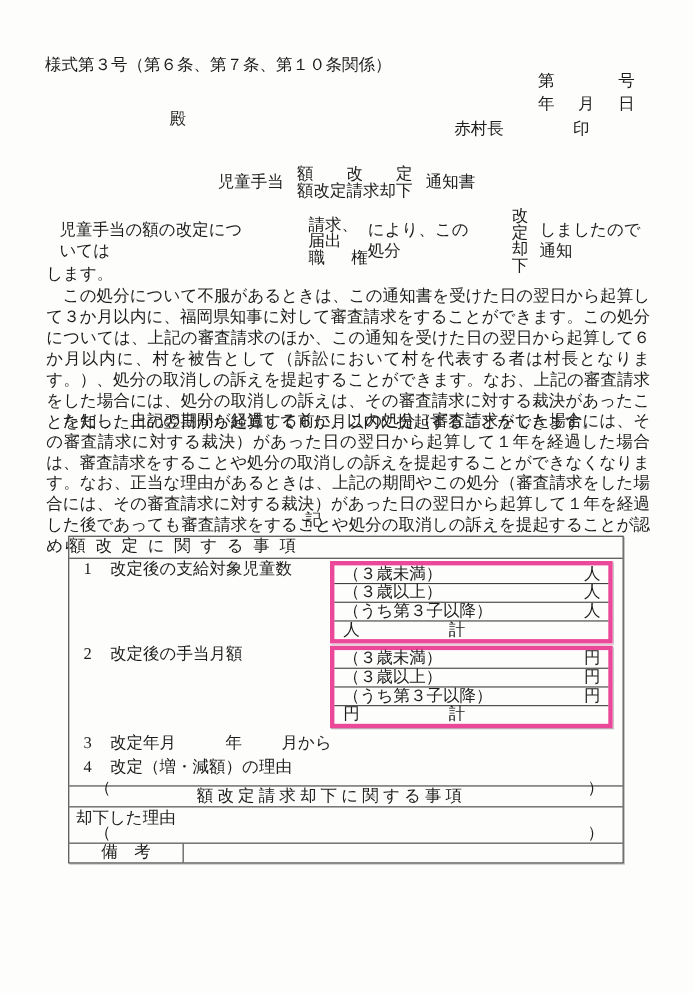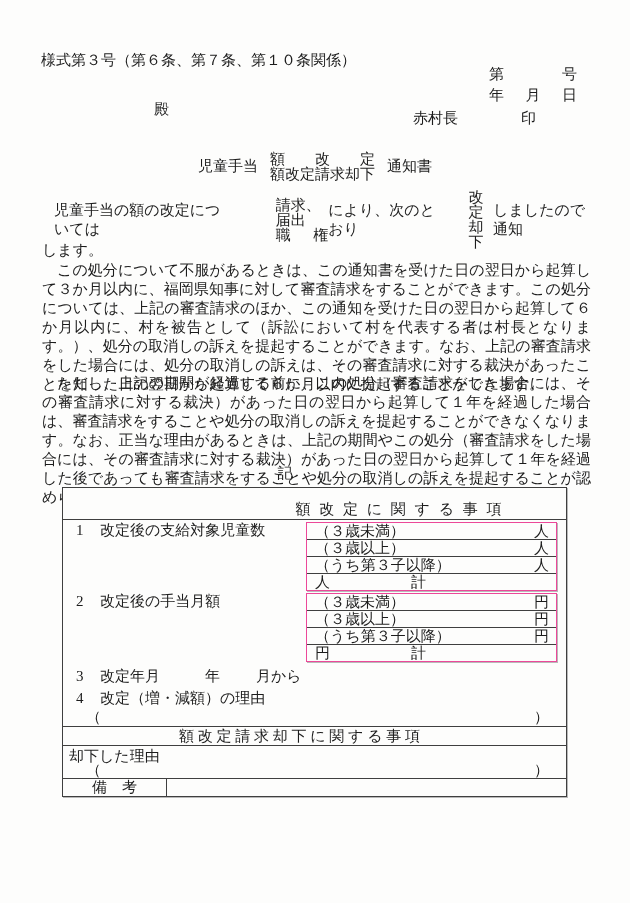--- a/index.html
+++ b/index.html
@@ -31,30 +31,30 @@
   .spacer40 { width:34px; height:1px; }
   .para1-l2 { margin-top:4px; }
 
   .para { position:absolute; left:42px; width:549px; text-align:justify; text-indent:1em; }
   .p2 { top:261px; }
   .p3 { top:374px; }
   .ki { top:464px; left:0; width:570px; text-align:center; }
 
   
   .maintable { top:487px; left:62px; width:503px; border:1px solid #3f3f3f; box-shadow:1px 1px 0 #b9b9b9; background:#fdfdfc; }
-  .t-h1 { height:19px; line-height:19px; text-align:right; letter-spacing:2.5px; padding-right:62px; border-bottom:1px solid #3f3f3f;margin-top:12px; }
+  .t-h1 { height:19px; line-height:19px; text-align:left; letter-spacing:2.5px; padding-right:46px; border-bottom:1px solid #3f3f3f; }
   .t-h2 { height:18px; line-height:18px; text-align:center; padding-right:30px; border-top:1px solid #3f3f3f; border-bottom:1px solid #3f3f3f; }
   .t-body { height:204px; }
 
   .item-row { display:flex; align-items:flex-start; }
   .item-label { display:flex; padding-left:13px; line-height:17px; white-space:nowrap; }
   .item-no { width:8px; margin-right:16px; }
   .item-row .fill { flex:1; }
 
-  .inner-table { width:249px; margin-right:9px; border:1px solid #ec4899; box-shadow:1px 1px 0 #b9b9b9; }
+  .inner-table { width:249px; margin-right:9px; border:4px solid #ec4899; box-shadow:1px 1px 0 #b9b9b9; }
   .it-row { position:relative; display:flex; justify-content:space-between; height:16px; line-height:16px; padding:0 7px 0 8px; border-top:1px solid #3f3f3f; }
   .it-row:first-child { border-top:none; }
   .it-row.total .t-label { position:absolute; left:0; right:26px; text-align:center; }
 
   .mt2 { margin-top:2px; } .mt6 { margin-top:6px; } .mt5 { margin-top:5px; }
   .item3-year { margin-left:45px; } .item3-month { margin-left:36px; }
   .paren-line { display:flex; justify-content:space-between; padding:0 17px 0 23px; line-height:17px; margin-top:2px; }
 
   .reject { padding:2px 0 1px; }
   .reject .r-label { padding-left:6px; line-height:13.5px; padding-top:2px; }
@@ -105,21 +105,21 @@
   <div class="abs para1">
     <div class="para1-l1">
       <span>児童手当の額の改定については</span>
       <span class="stack" style="width:64px;margin-left:48px;">
         <span>請求、届出</span>
         <span class="spread">
           <span>職</span>
           <span>権</span>
         </span>
       </span>
-      <span>により、次のとおり</span>
+      <span>により、この処分</span>
       <span class="spacer40"></span>
       <span class="stack">
         <span>改定</span>
         <span>却下</span>
       </span>
       <span>しましたので通知</span>
     </div>
     <div class="para1-l2">します。</div>
   </div>
 

